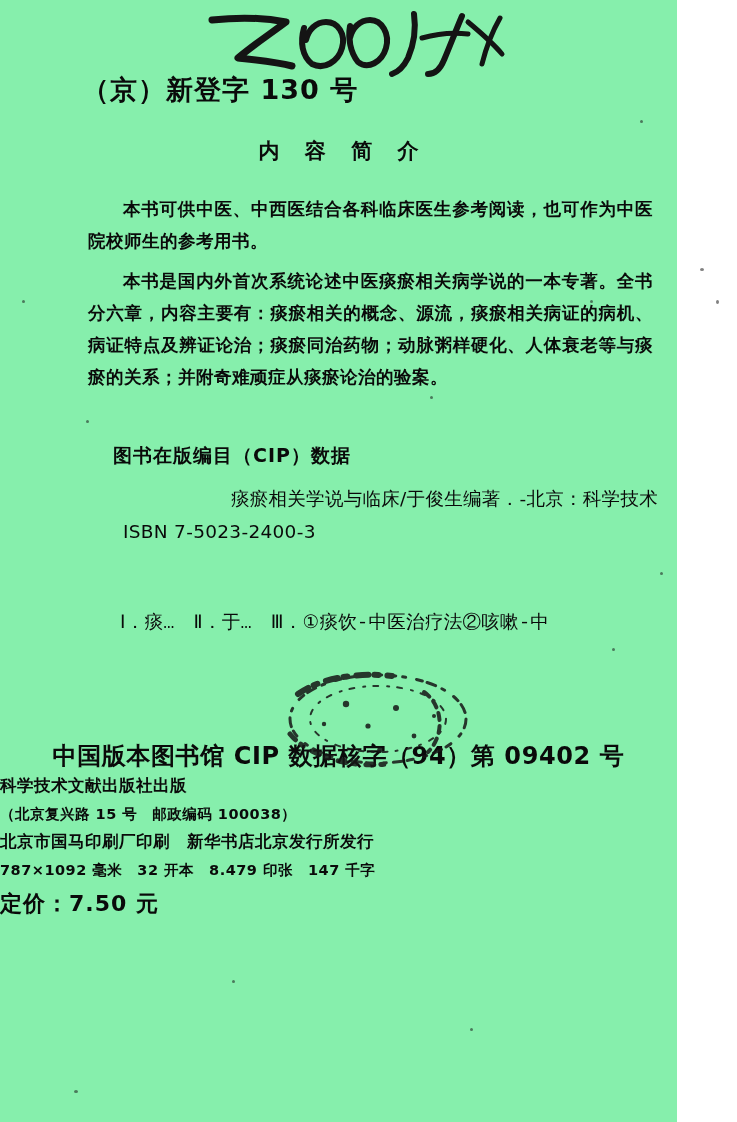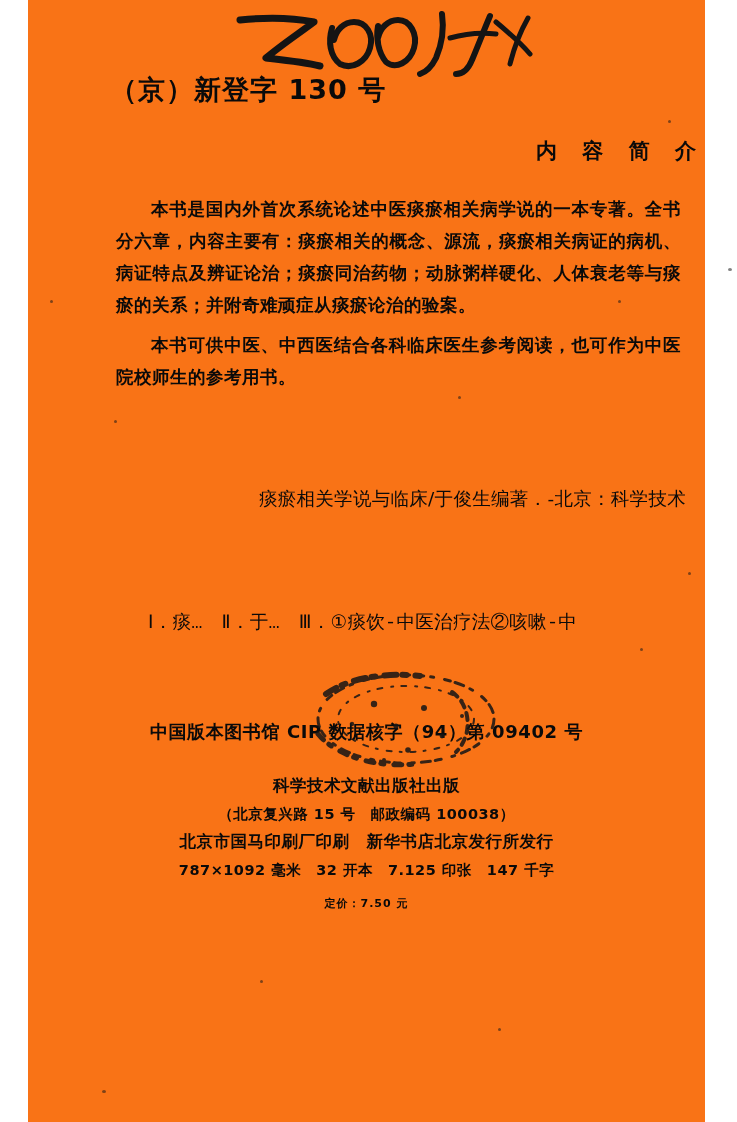--- a/index.html
+++ b/index.html
@@ -13,22 +13,21 @@
     position: relative;
     font-family: "DejaVu Sans", sans-serif;
     color: #0a0a0a;
     overflow: hidden;
   }
 
   .page {
     position: relative;
     width: 677px;
     height: 1122px;
-    background: #f97316;
-    margin-left: 28px;
+    background: #86efac;
   }
 
   
   .speckle {
     position: absolute;
     background: #1a1a1a;
     border-radius: 50%;
     opacity: .55;
   }
 
@@ -53,21 +52,21 @@
     letter-spacing: 1px;
     white-space: nowrap;
   }
 
   
   .brief-title {
     position: absolute;
     left: 0;
     right: 0;
     top: 137px;
-    text-align: right;
+    text-align: center;
     font-size: 21px;
     font-weight: 700;
     letter-spacing: 9px;
     text-indent: 9px;
   }
 
   
   .brief-body {
     position: absolute;
     left: 88px;
@@ -114,44 +113,43 @@
     line-height: 35px;
     letter-spacing: .3px;
     font-family: Liberation Mono, monospace;
   }
   .cip-class .row1 { padding-left: 32px; }
 
   .cip-number {
     position: absolute;
     left: 0;
     right: 0;
-    top: 720px;
+    top: 740px;
     text-align: center;
-    font-size: 18px;
+    font-size: 24px;
     font-weight: 700;
     letter-spacing: .6px;
   }
 
   
   .colophon {
     position: absolute;
     left: 0;
     right: 0;
     top: 772px;
-    text-align: center;
     font-size: 14.5px;
     font-weight: 700;
     line-height: 28px;
     letter-spacing: .5px;
   }
   .colophon .c-big {
     font-size: 16.5px;
   }
   .colophon .price {
-    font-size: 11px;
+    font-size: 22px;
     margin-top: 6px;
     letter-spacing: 1px;
   }
 
   
   .blot {
     position: absolute;
     left: 228px;
     top: 664px;
     width: 300px;
@@ -176,27 +174,29 @@
       <path d="M268 14 C280 24, 292 34, 302 46" stroke-width="5"></path>
       <path d="M300 10 C292 24, 286 40, 282 56" stroke-width="5"></path>
     </g>
   </svg>
 
   <div class="reg-line">（京）新登字 130 号</div>
 
   <div class="brief-title">内 容 简 介</div>
 
   <div class="brief-body">
+    <p>本书可供中医、中西医结合各科临床医生参考阅读，也可作为中医院校师生的参考用书。</p>
     <p>本书是国内外首次系统论述中医痰瘀相关病学说的一本专著。全书分六章，内容主要有：痰瘀相关的概念、源流，痰瘀相关病证的病机、病证特点及辨证论治；痰瘀同治药物；动脉粥样硬化、人体衰老等与痰瘀的关系；并附奇难顽症从痰瘀论治的验案。</p>
-    <p>本书可供中医、中西医结合各科临床医生参考阅读，也可作为中医院校师生的参考用书。</p>
-  </div>
-
+  </div>
+
+  <div class="cip-head">图书在版编目（CIP）数据</div>
 
   <div class="cip-lines">
     <div class="l-indent1">痰瘀相关学说与临床/于俊生编著．-北京：科学技术</div>
+    <div class="l-indent2">ISBN 7-5023-2400-3</div>
   </div>
 
   <div class="cip-class">
     <div class="row1">Ⅰ．痰…　Ⅱ．于…　Ⅲ．①痰饮-中医治疗法②咳嗽-中</div>
   </div>
 
   <div class="cip-number">中国版本图书馆 CIP 数据核字（94）第 09402 号</div>
 
   <svg class="blot" viewBox="0 0 300 110">
     <g fill="none" stroke="#161616" stroke-linecap="round">
@@ -215,21 +215,21 @@
       <circle cx="152" cy="86" r="2.8"></circle>
       <circle cx="128" cy="96" r="2"></circle>
       <circle cx="206" cy="52" r="2"></circle>
     </g>
   </svg>
 
   <div class="colophon">
     <div class="c-big">科学技术文献出版社出版</div>
     <div>（北京复兴路 15 号　邮政编码 100038）</div>
     <div class="c-big">北京市国马印刷厂印刷　新华书店北京发行所发行</div>
-    <div>787×1092 毫米　32 开本　7.125 印张　147 千字</div>
+    <div>787×1092 毫米　32 开本　8.479 印张　147 千字</div>
     <div class="price">定价：7.50 元</div>
   </div>
 
   <div class="speckle" style="left:22px;top:300px;width:3px;height:3px;"></div>
   <div class="speckle" style="left:700px;top:268px;width:4px;height:3px;"></div>
   <div class="speckle" style="left:716px;top:300px;width:3px;height:4px;"></div>
   <div class="speckle" style="left:640px;top:120px;width:3px;height:3px;"></div>
   <div class="speckle" style="left:590px;top:300px;width:3px;height:3px;"></div>
   <div class="speckle" style="left:430px;top:396px;width:3px;height:3px;"></div>
   <div class="speckle" style="left:86px;top:420px;width:3px;height:3px;"></div>

